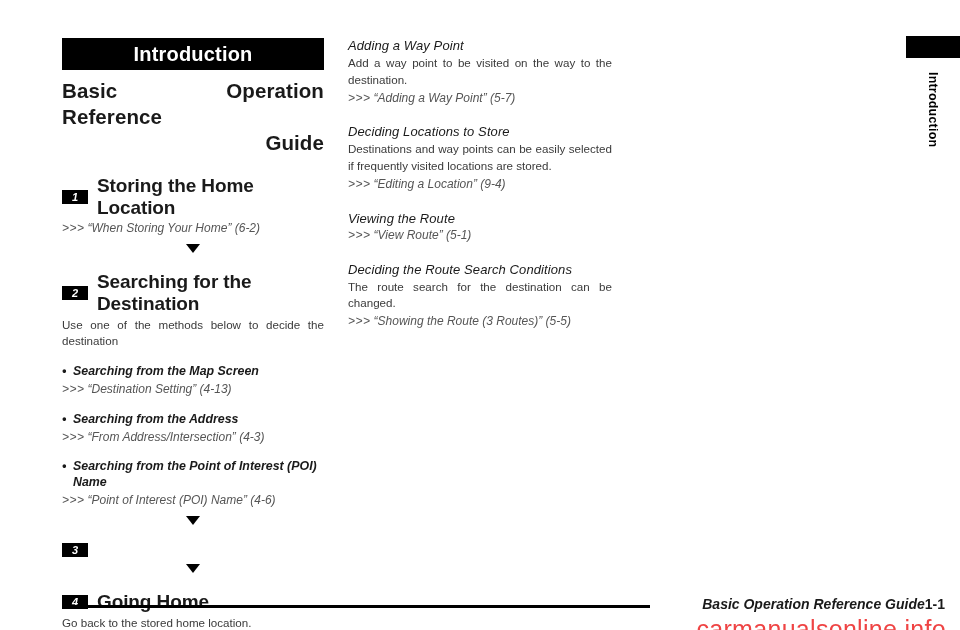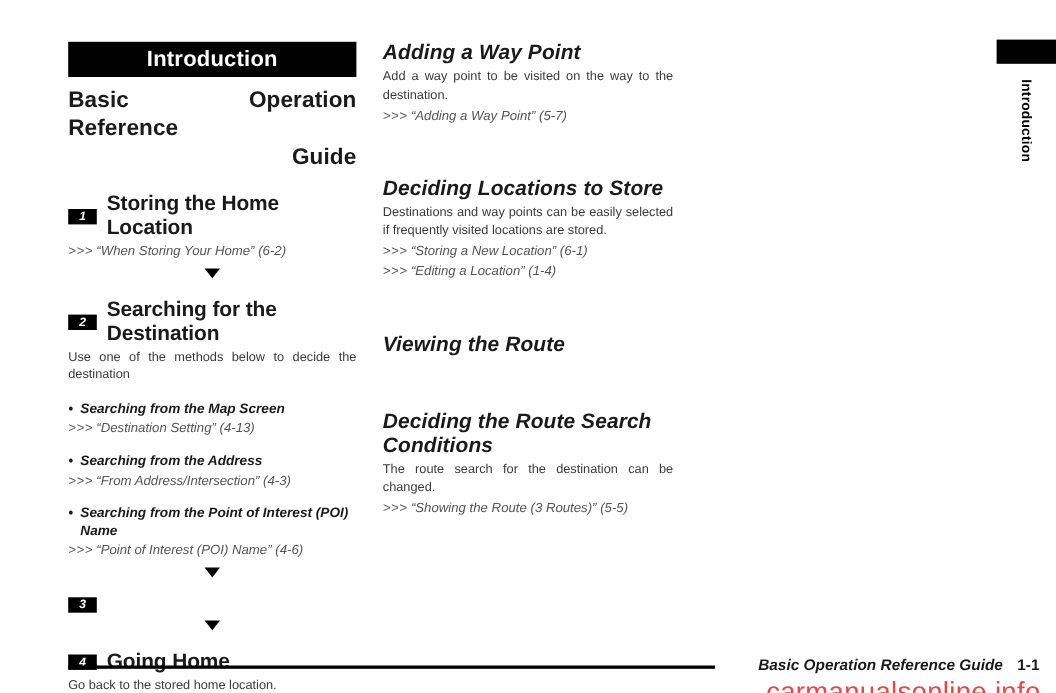--- a/index.html
+++ b/index.html
@@ -102,26 +102,26 @@
     margin-right: 9px;
   }
   .step-title {
     font-size: 19px;
     font-weight: bold;
     letter-spacing: -0.1px;
   }
 
   
   .heading {
-    font-size: 19px;
-    font-weight: bold;
+    font-size: 13px;
+    font-weight: normal;
     font-style: italic;
     letter-spacing: 0.1px;
   }
-  .heading.spaced { margin-top: 48px; }
+  .heading.spaced { margin-top: 18px; }
 
   
   .body {
     font-size: 11.6px;
     color: #3a3a3a;
     line-height: 1.45;
     text-align: justify;
     margin-top: 2px;
   }
 
@@ -185,21 +185,21 @@
     right: 15px;
     top: 0;
     font-size: 14px;
     font-weight: bold;
     font-style: italic;
     white-space: nowrap;
   }
   .footer-text .pageno {
     font-style: normal;
     font-weight: bold;
-    margin-left: 13px;
+    margin-left: 0;
   }
   .watermark {
     position: absolute;
     right: 14px;
     bottom: 2px;
     font-size: 25px;
     color: #ef4444;
     letter-spacing: 0.3px;
     white-space: nowrap;
   }
@@ -290,27 +290,27 @@
 
     <div class="heading">Adding a Way Point</div>
     <div class="body">Add a way point to be visited on the way to the destination.</div>
     <div class="ref">
       <span class="arrows">&gt;&gt;&gt;</span><span>“Adding a Way Point” (5-7)</span>
     </div>
 
     <div class="heading spaced">Deciding Locations to Store</div>
     <div class="body">Destinations and way points can be easily selected if frequently visited locations are stored.</div>
     <div class="ref">
-      <span class="arrows">&gt;&gt;&gt;</span><span>“Storing a New Location” (6-1)</span>
-    </div>
-    <div class="ref">
-      <span class="arrows">&gt;&gt;&gt;</span><span>“Editing a Location” (1-4)</span>
+      <span class="arrows">&gt;&gt;&gt;</span><span>“Editing a Location” (9-4)</span>
     </div>
 
     <div class="heading spaced">Viewing the Route</div>
+    <div class="ref">
+      <span class="arrows">&gt;&gt;&gt;</span><span>“View Route” (5-1)</span>
+    </div>
 
     <div class="heading spaced">Deciding the Route Search Conditions</div>
     <div class="body">The route search for the destination can be changed.</div>
     <div class="ref">
       <span class="arrows">&gt;&gt;&gt;</span><span>“Showing the Route (3 Routes)” (5-5)</span>
     </div>
 
   </div>
 
   <div class="footer">

